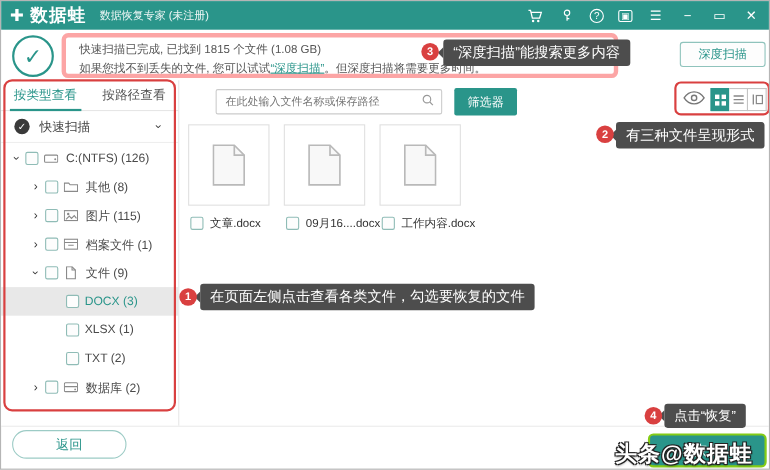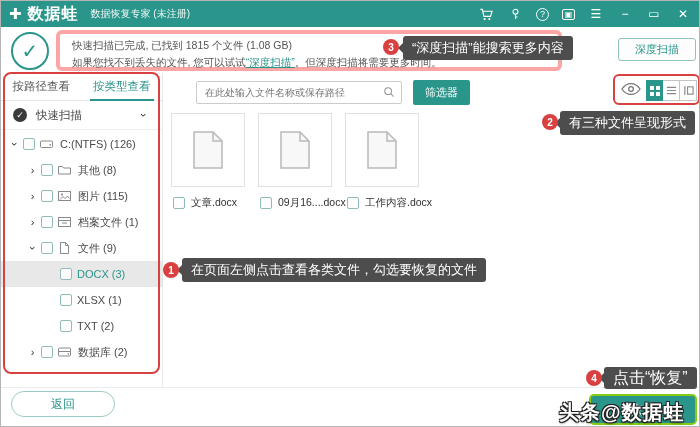--- a/index.html
+++ b/index.html
@@ -72,21 +72,21 @@
   .file-block { width:74px; }
   .file-card { width:74px; height:74px; border:1px solid #e0e0e0; background:#fff; display:flex; align-items:center; justify-content:center; cursor:pointer; }
   .file-label { margin-top:9px; display:flex; align-items:center; font-size:10.5px; color:#333; white-space:nowrap; }
   .file-label .cb { margin:0 6px 0 2px; }
 
   
   .recover-btn { position:absolute; left:588px; top:393px; width:108px; height:31px; background:#2a958a; border:2px solid #84cc16; border-radius:5px; color:#fff; font-size:13px; display:flex; align-items:center; justify-content:center; cursor:pointer; }
   .watermark { position:absolute; left:558px; top:398px; font-size:20px; font-weight:bold; color:#fff; letter-spacing:1px; z-index:40;
     text-shadow:-1px -1px 0 #222, 1px -1px 0 #222, -1px 1px 0 #222, 1px 1px 0 #222, 0 2px 2px rgba(0,0,0,.4); pointer-events:none; }
 
-  .f12 { font-size:16px; height:22px; }
+  .f12 { font-size:12px; height:22px; }
   .f13 { font-size:13px; height:24px; }
 </style>
 </head>
 <body>
 
 <div class="window">
 
   <div class="titlebar">
     <span class="logo-icon">✚</span>
     <span class="app-name">数据蛙</span>
@@ -119,22 +119,22 @@
     <div>快速扫描已完成, 已找到 1815 个文件 (1.08 GB)</div>
     <div><span>如果您找不到丢失的文件, 您可以试试</span><span class="notice-link">“深度扫描”</span><span>。但深度扫描将需要更多时间。</span></div>
   </div>
   <div class="deepscan-btn">深度扫描</div>
 
   <div class="ann-circle" style="left:382px; top:38px;">3</div>
   <div class="ann-tip f13" style="left:402px; top:35px;">“深度扫描”能搜索更多内容</div>
 
   <div class="sidebar">
     <div class="tabs">
+      <div class="tab active">按类型查看</div>
       <div class="tab">按路径查看</div>
-      <div class="tab active">按类型查看</div>
     </div>
     <div class="scanmode">
       <span class="scan-dot">✓</span>
       <span>快速扫描</span>
       <span class="chev chev-d down">›</span>
     </div>
     <div class="tree">
         <div class="tree-row lvl0">
           <span class="chev down">›</span>
           <span class="cb"></span>

